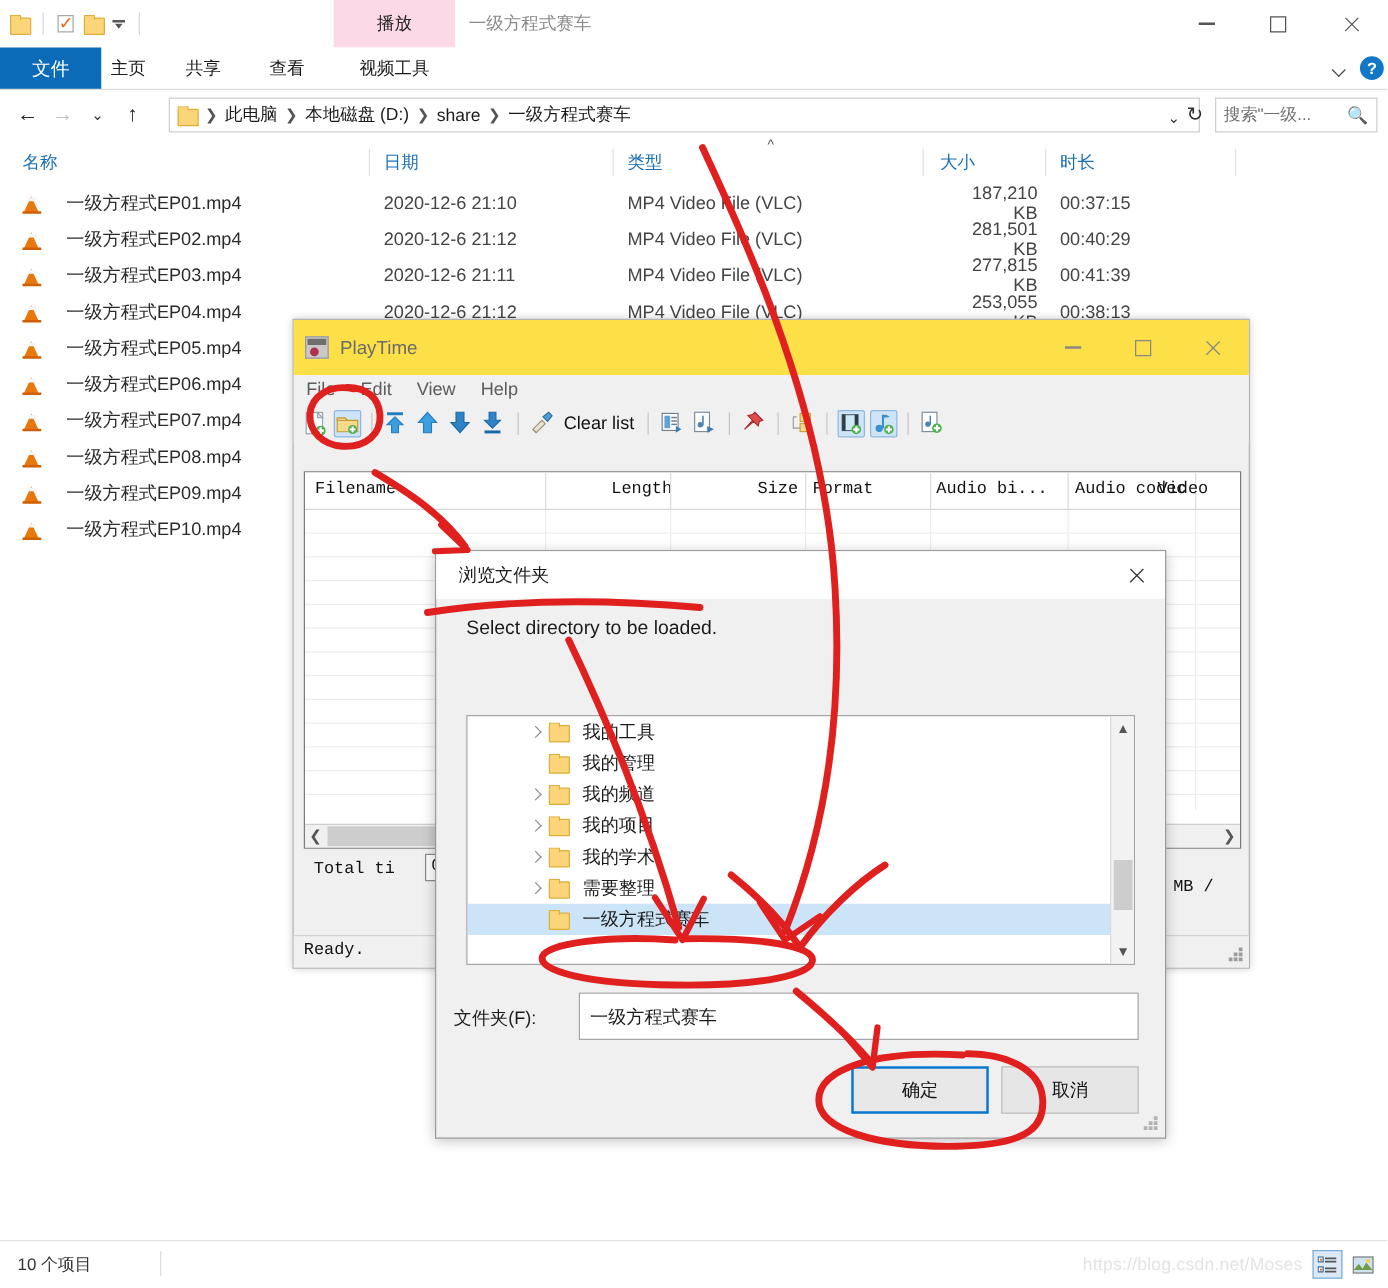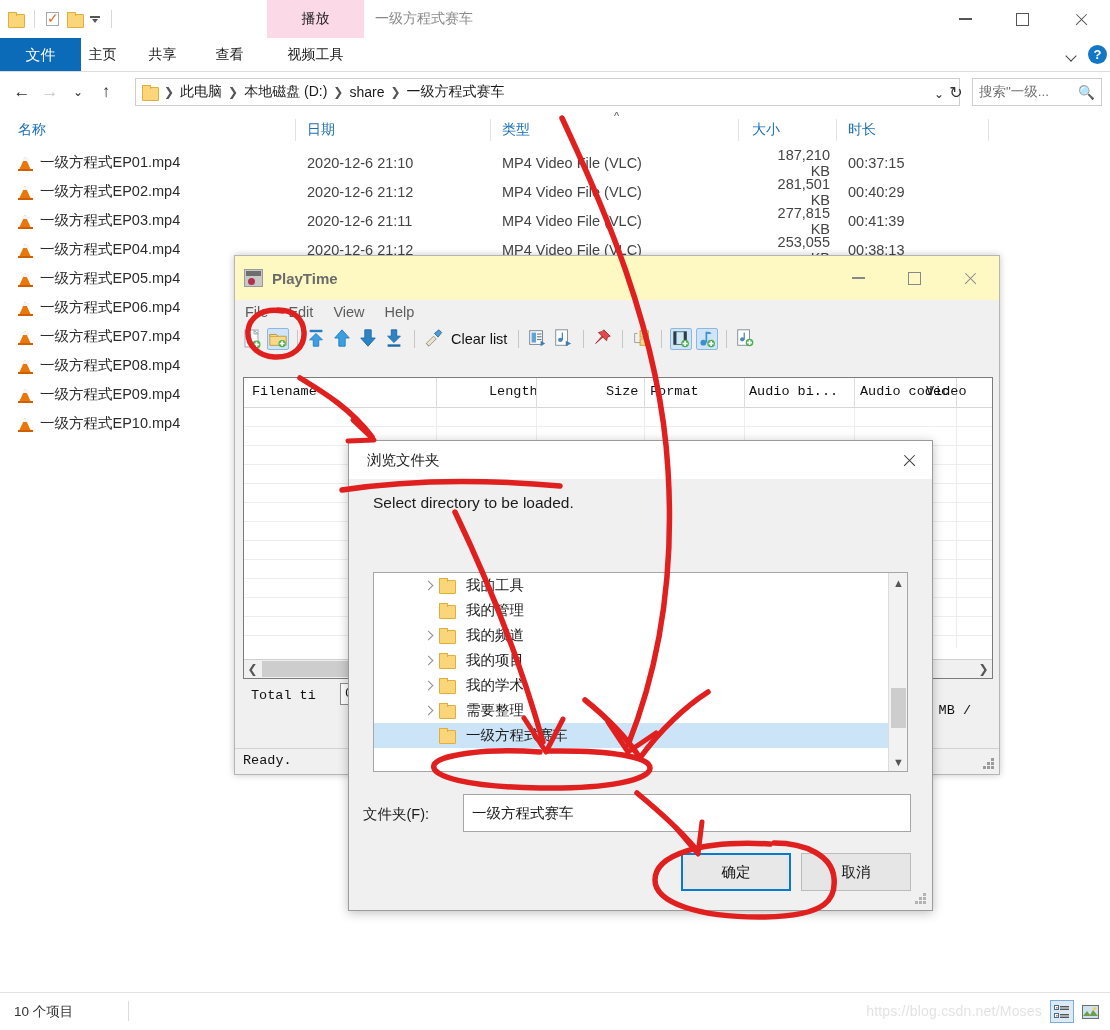--- a/index.html
+++ b/index.html
@@ -79,21 +79,21 @@
 
   
   .colhdr{ position:absolute; left:0; top:117px; width:1110px; height:28px; background:#fff; font-size:14px; color:#1b6fb5;}
   .colhdr .c{ position:absolute; top:4px; }
   .colhdr .divider{ position:absolute; top:2px; width:1px; height:22px; background:#e2e2e2;}
   .sort-ind{ position:absolute; left:614px; top:110px; font-size:11px; color:#555;}
 
   
   .filelist{ position:absolute; left:0; top:148px; width:1110px; }
   .frow{ position:relative; height:29px; display:flex; align-items:center; font-size:14.5px; color:#2b2b2b;}
-  .frow .fname{ position:absolute; left:18px; display:flex; align-items:center; gap:7px;}
+  .frow .fname{ position:absolute; left:18px; display:flex; align-items:center; gap:20px;}
   .frow .fdate{ position:absolute; left:307px; color:#444;}
   .frow .ftype{ position:absolute; left:502px; color:#444;}
   .frow .fsize{ position:absolute; left:760px; width:70px; text-align:right; color:#444;}
   .frow .fdur{ position:absolute; left:848px; color:#444;}
   .vlc-ico{ width:15px;height:16px;position:relative;display:inline-block;}
   .vlc-ico .cone{ position:absolute;left:1px;bottom:1px; width:0;height:0;
       border-left:6.5px solid transparent; border-right:6.5px solid transparent; border-bottom:13px solid #e8780c;}
   .vlc-ico .stripe{ position:absolute; left:4.5px; top:3px; width:6px;height:3px; background:#f5f5f5; }
   .vlc-ico .base{ position:absolute; left:0px; bottom:0px; width:15px;height:2px; background:#d05f00;}
 
@@ -102,21 +102,21 @@
   .status-text{ position:absolute; left:14px; top:10px; font-size:13.5px; color:#333;}
   .status-sep{ position:absolute; left:128px; top:8px; width:1px; height:20px; background:#dcdcdc;}
   .watermark{ position:absolute; right:68px; top:10px; font-size:14px; color:#e3e3e3; letter-spacing:.2px;}
   .view-btns{ position:absolute; right:8px; top:7px; display:flex; gap:4px;}
   .vb{ width:24px;height:23px; display:flex;align-items:center;justify-content:center; }
   .vb.sel{ border:1px solid #7aaed8; background:#ddeaf6;}
 
   
   .pt-win{ position:absolute; left:234px; top:255px; width:766px; height:520px; background:#f0f0f0;
            border:1px solid #b5b5b5; box-shadow:0 0 7px rgba(0,0,0,.22);}
-  .pt-title{ position:absolute; left:0; top:0; width:764px; height:44px; background:#fef9c3; display:flex; align-items:center;font-weight:bold;}
+  .pt-title{ position:absolute; left:0; top:0; width:764px; height:44px; background:#fde047; display:flex; align-items:center;}
   .pt-ico{ margin-left:11px; width:19px;height:18px; position:relative; background:#c8c8c8; border:1px solid #9a9a9a;}
   .pt-ico::before{content:"";position:absolute;left:1px;top:1px;width:15px;height:5px;background:#6e6e6e;}
   .pt-ico::after{content:"";position:absolute;left:3px;top:8px;width:7px;height:7px;border-radius:50%;background:#b03050;}
   .pt-title span{ margin-left:9px; font-size:15px; color:#6b6b6b;}
   .pt-ctrl{ position:absolute; top:0; height:44px; width:56px; display:flex;align-items:center;justify-content:center;}
   .pt-min{ right:113px;} .pt-max{ right:57px;} .pt-close{ right:1px;}
   .gl-min{ width:13px;height:1.3px;background:#888;}
   .gl-sq{ width:13px;height:13px;border:1.3px solid #888;}
   .gl-x{ position:relative;width:15px;height:15px;}
   .gl-x::before,.gl-x::after{content:"";position:absolute;left:0;top:7px;width:15px;height:1.3px;background:#888;}

